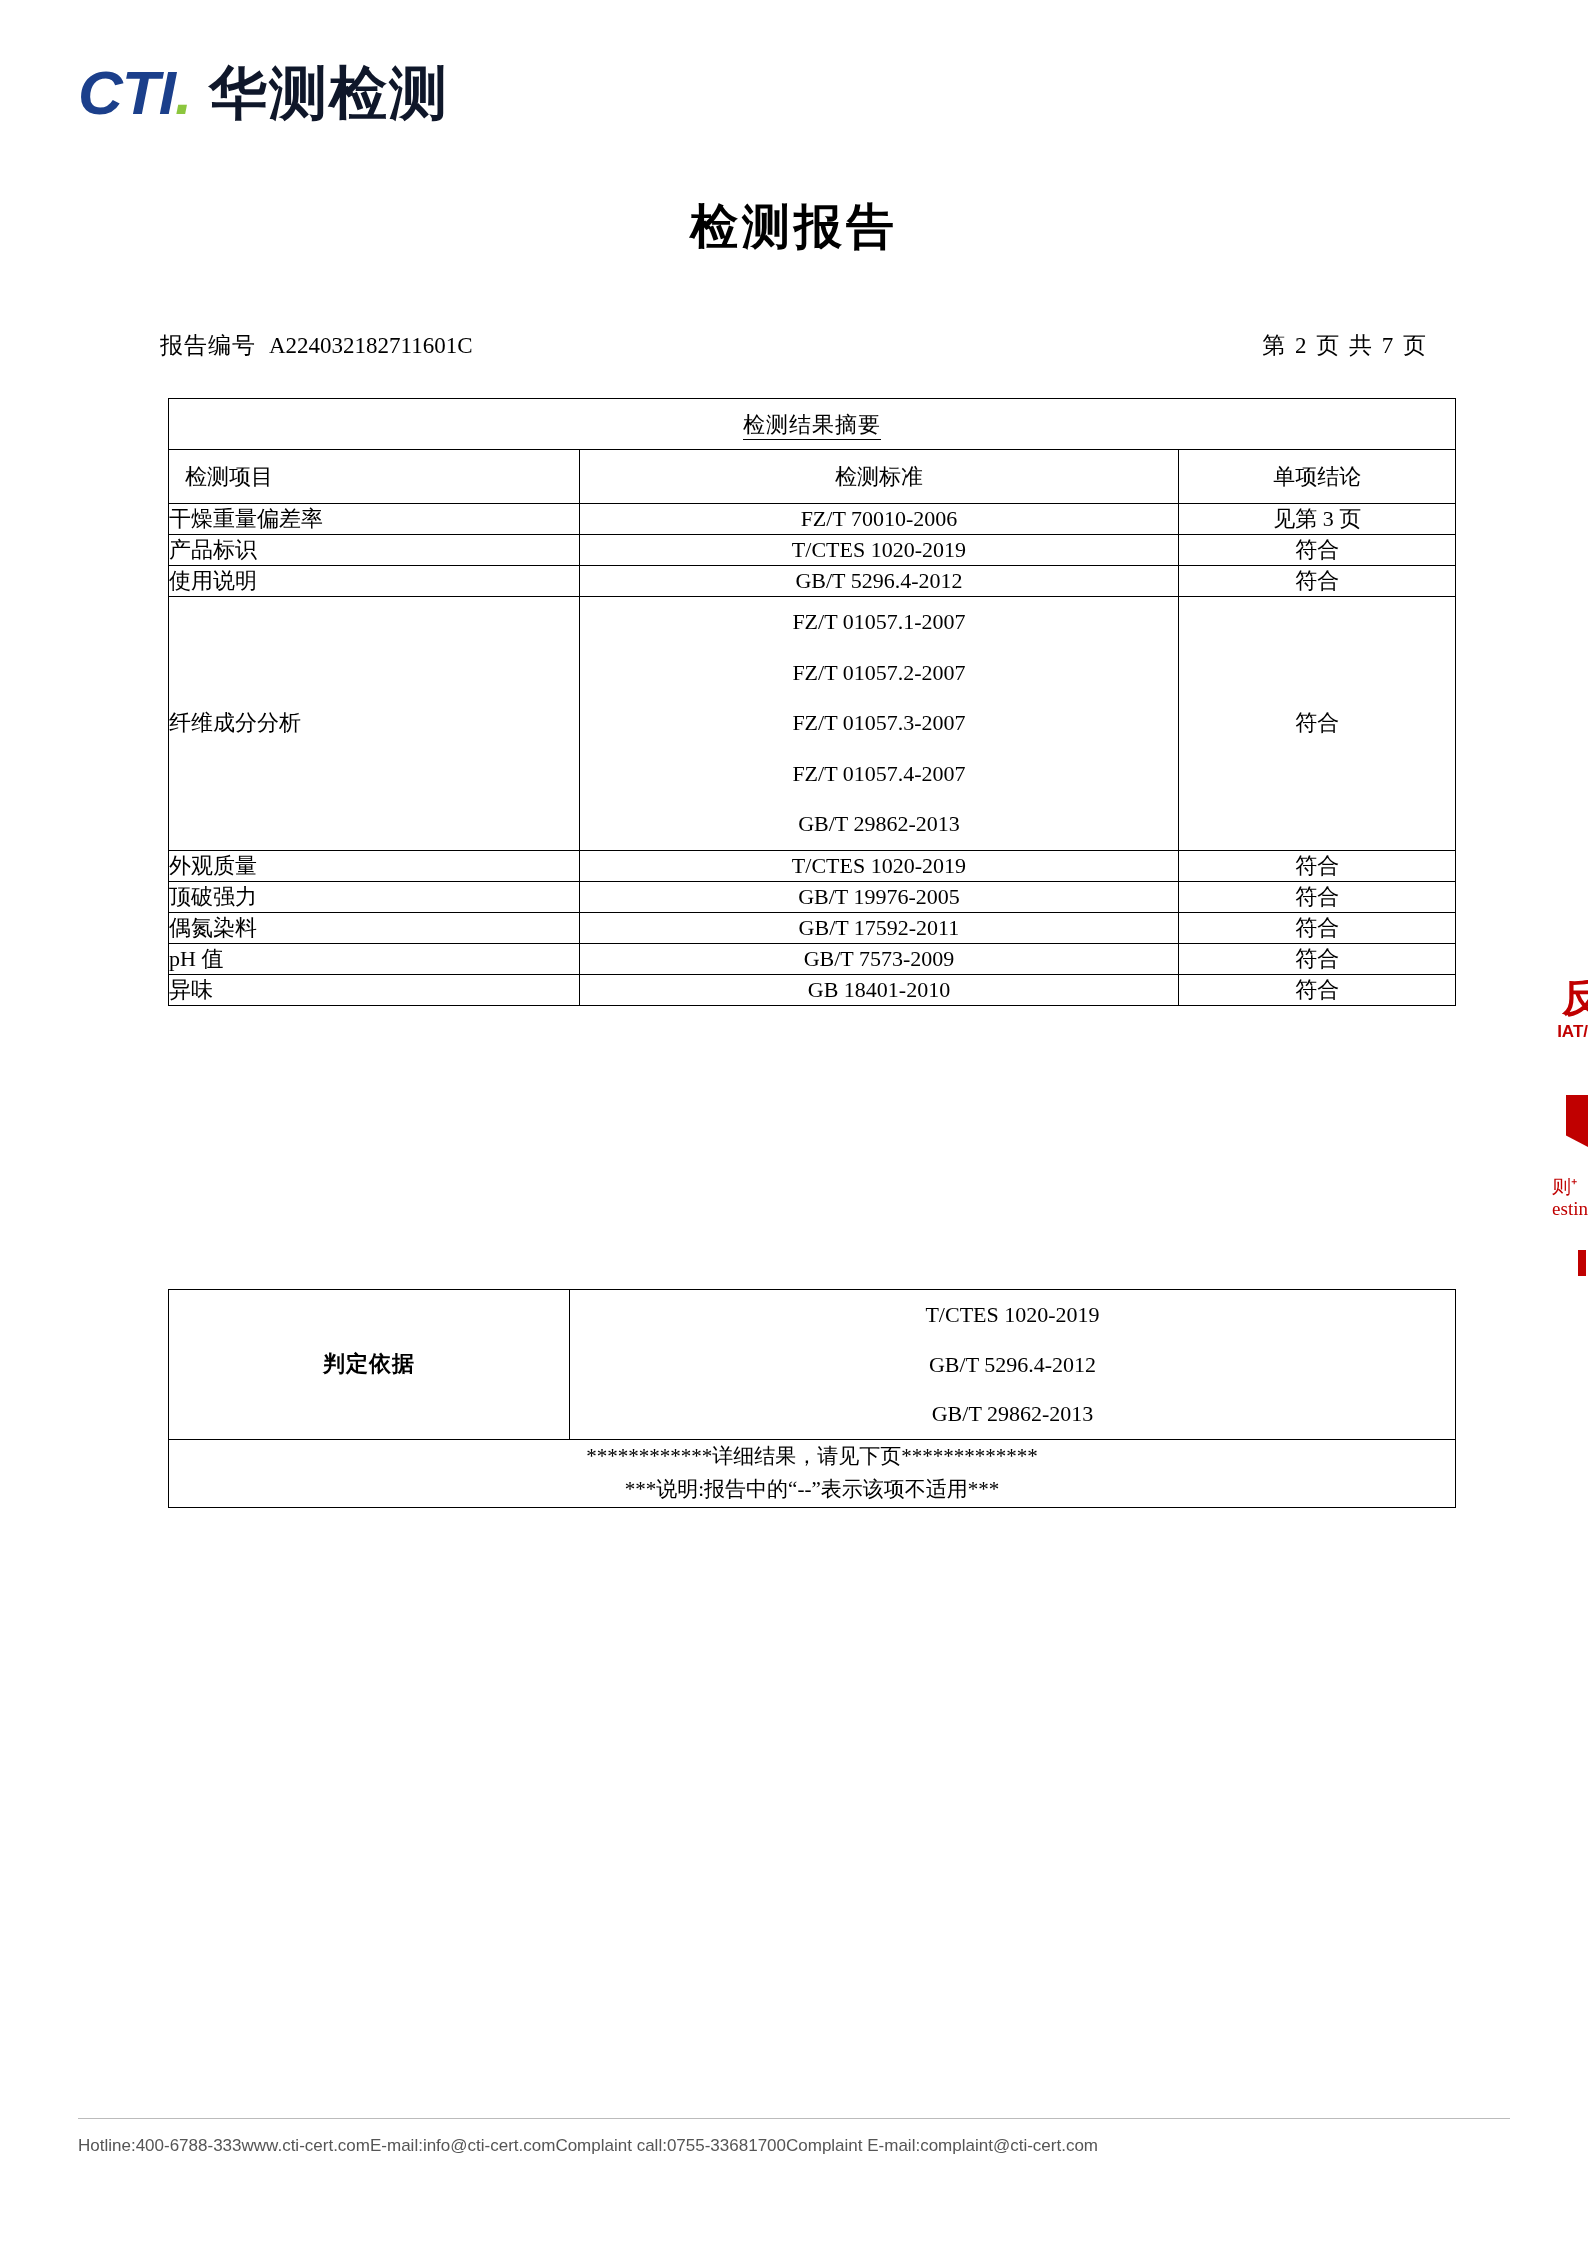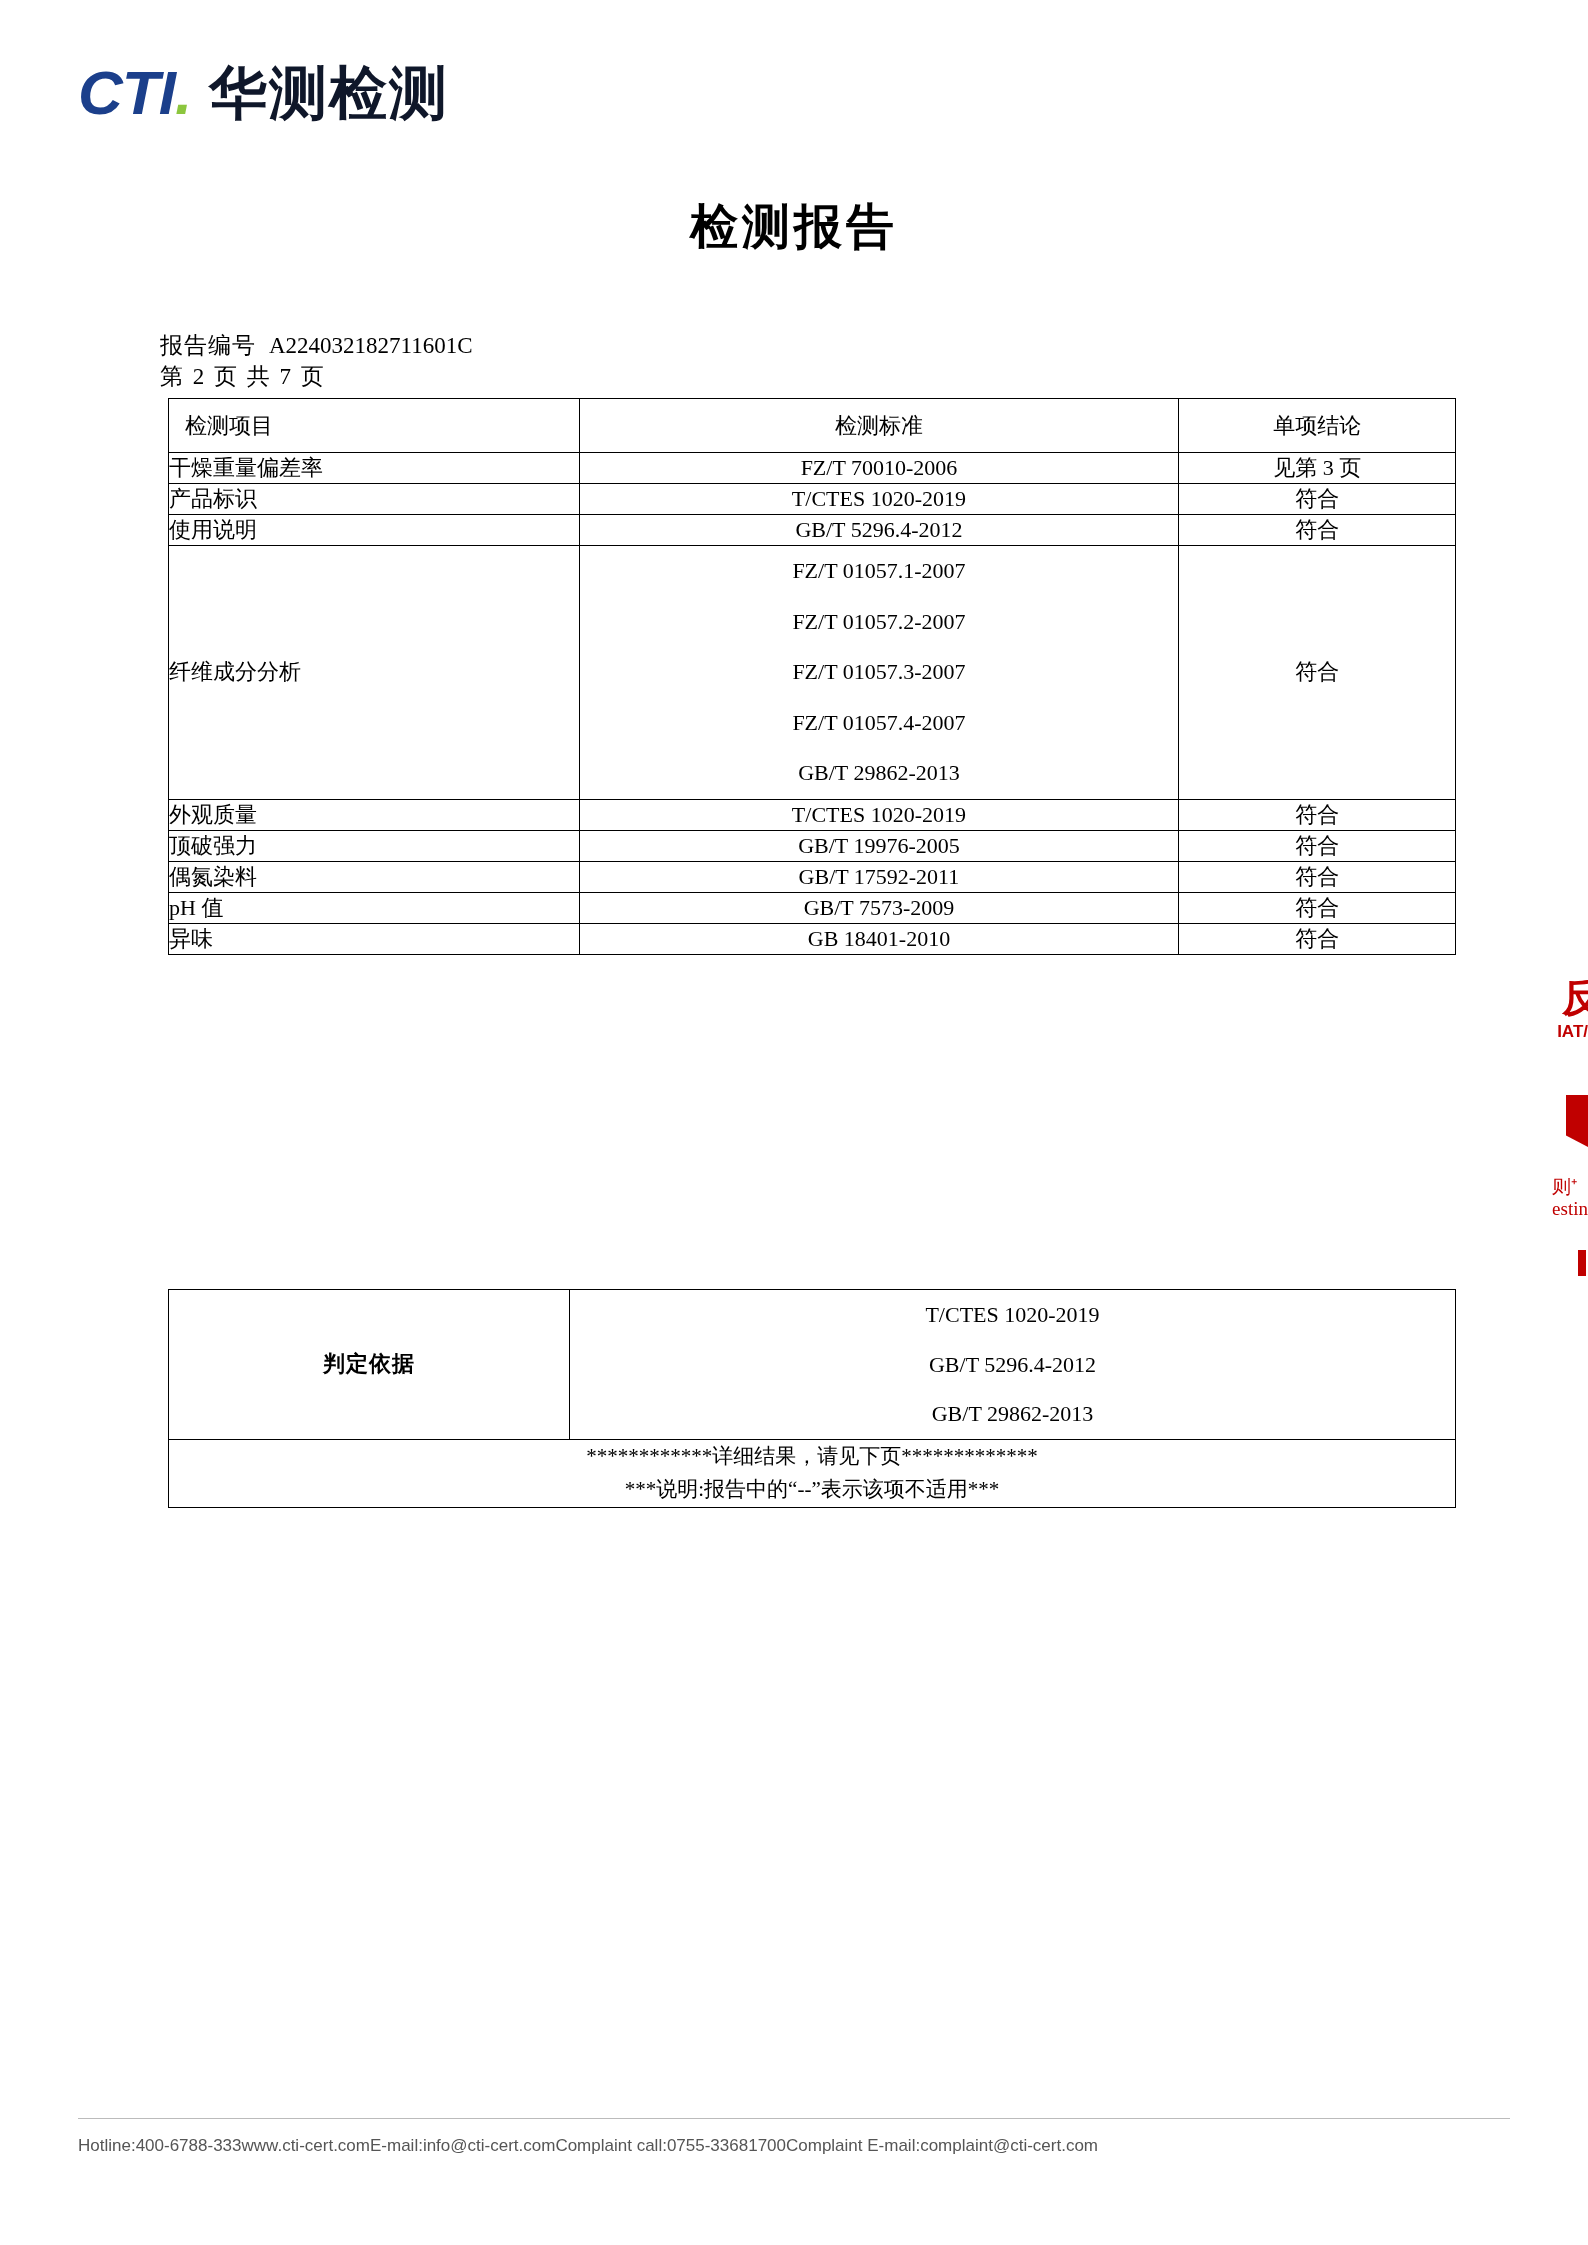--- a/index.html
+++ b/index.html
@@ -62,21 +62,20 @@
   
   .report-line {
     position: absolute;
     left: 160px;
     top: 330px;
     width: 1268px;
     display: flex;
     justify-content: space-between;
     align-items: baseline;
     font-size: 23px;
-    flex-direction: column;
   }
   .report-left {
     display: flex;
     align-items: baseline;
   }
   .report-left .label {
     letter-spacing: 1px;
   }
   .report-left .value {
     margin-left: 13px;
@@ -260,20 +259,23 @@
 <div class="report-line">
   <div class="report-left">
     <span class="label">报告编号</span>
     <span class="value">A224032182711601C</span>
   </div>
   <div class="report-right">第 2 页  共 7 页</div>
 </div>
 
 <table class="main-table">
   <tbody>
+      <tr>
+    <td class="caption-cell" colspan="3"><span>检测结果摘要</span></td>
+  </tr>
   <tr class="hdr">
     <td class="col-item left-hdr">检测项目</td>
     <td class="col-std">检测标准</td>
     <td class="col-result">单项结论</td>
   </tr>
 
   <tr>
     <td class="cell-item">干燥重量偏差率</td>
     <td class="cell-std">FZ/T 70010-2006</td>
     <td class="cell-res">见第 3 页</td>

